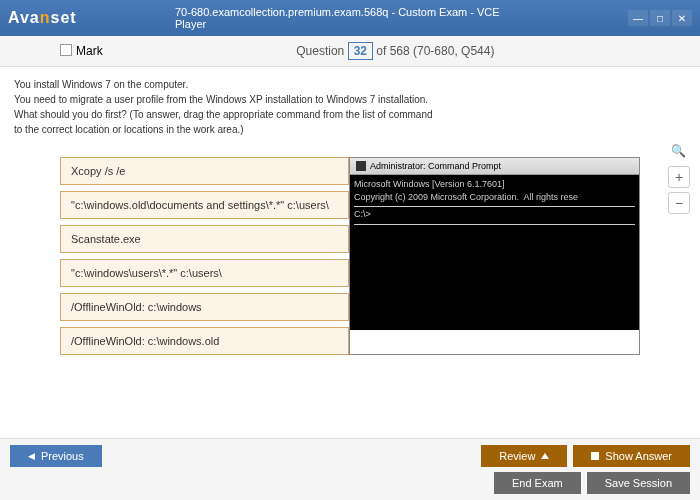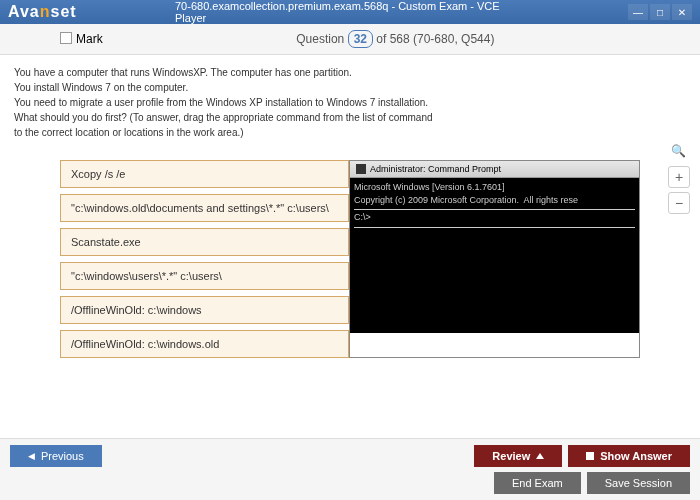--- a/index.html
+++ b/index.html
@@ -1,29 +1,29 @@
 <!DOCTYPE html>
 <html><head>
 <meta charset="utf-8">
 <style>
 * { box-sizing: border-box; margin: 0; padding: 0; font-family: Arial, sans-serif; }
 body { background: #fff; width: 700px; height: 500px; overflow: hidden; position: relative; }
 
-.titlebar { background: linear-gradient(to bottom, #4a7bb8, #3a6aa8); height: 24px; display: flex; align-items: center; justify-content: space-between; padding: 0 8px; }
+.titlebar { background: linear-gradient(to bottom, #4a7bb8, #3a6aa8); height: 36px; display: flex; align-items: center; justify-content: space-between; padding: 0 8px; }
 .logo { color: #fff; font-size: 16px; font-weight: bold; letter-spacing: 1px; }
 .logo .orange { color: #f5a623; }
 .titlebar-title { color: #fff; font-size: 11px; position: absolute; left: 50%; transform: translateX(-50%); }
 .win-controls { display: flex; gap: 2px; }
 .win-btn { width: 20px; height: 16px; background: rgba(255,255,255,0.1); color: #fff; font-size: 10px; display: flex; align-items: center; justify-content: center; cursor: pointer; }
 
 .question-header { background: #f5f5f5; border-bottom: 1px solid #ddd; padding: 8px 12px; display: flex; align-items: center; font-size: 12px; }
 .mark-area { display: flex; align-items: flex-start; gap: 4px; padding-left: 48px; }
 .mark-cb { width: 12px; height: 12px; border: 1px solid #999; background: #fff; }
 .q-center { flex: 1; text-align: center; color: #555; }
-.q-num-box { border: 1.5px solid #4a7bb8; border-radius: 7px; padding: 1px 5px; color: #4a7bb8; font-weight: bold; text-align: center; }
+.q-num-box { border: 1.5px solid #4a7bb8; border-radius: 0; padding: 1px 5px; color: #4a7bb8; font-weight: bold; text-align: center; }
 
 .question-body { padding: 10px 14px; font-size: 10px; color: #333; line-height: 1.5; min-height: 70px; }
 
 .zoom-controls { position: absolute; right: 10px; top: 140px; display: flex; flex-direction: column; gap: 4px; }
 .zoom-btn { width: 22px; height: 22px; border: 1px solid #ccc; background: #fff; display: flex; align-items: center; justify-content: center; font-size: 14px; color: #666; cursor: pointer; border-radius: 3px; }
 .zoom-icon { width: 22px; height: 22px; display: flex; align-items: center; justify-content: center; color: #999; font-size: 12px; }
 
 .content-area { display: flex; padding: 10px 60px 10px 60px; }
 .drag-options { flex: 1; display: flex; flex-direction: column; gap: 6px; }
 .drag-item { border: 1px solid #d4a868; background: #fdf4e8; padding: 7px 10px; font-size: 11px; color: #333; cursor: move; }
@@ -32,21 +32,21 @@
 .cmd-titlebar { background: linear-gradient(to bottom, #e8e8e8, #d0d0d0); border-bottom: 1px solid #999; padding: 3px 6px; font-size: 9px; display: flex; align-items: center; gap: 4px; }
 .cmd-icon { width: 10px; height: 10px; background: #333; }
 .cmd-body { background: #000; color: #ccc; font-family: 'Courier New', monospace; font-size: 9px; padding: 4px; height: 155px; line-height: 1.3; white-space: pre; overflow: hidden; }
 .cmd-body .hr { border-top: 1px solid #ccc; margin: 2px 0; }
 
 .bottom-bar { position: absolute; bottom: 0; left: 0; right: 0; background: #f5f5f5; border-top: 1px solid #ddd; padding: 6px 10px; }
 .btn-row { display: flex; gap: 6px; align-items: center; margin-bottom: 5px; }
 .btn-row.r2 { justify-content: flex-end; margin-bottom: 0; }
 .btn { padding: 5px 18px; font-size: 11px; color: #fff; border: none; cursor: pointer; display: inline-flex; align-items: center; gap: 6px; }
 .btn.blue { background: #4a7bb8; }
-.btn.orange { background: #7f1d1d; font-weight: bold; }
+.btn.orange { background: #a16207; }
 .btn.gray { background: #6a6a6a; }
 .btn .arrow { font-size: 9px; }
 .spacer { flex: 1; }
 .btn .sq { width: 8px; height: 8px; background: #fff; display: inline-block; }
 .tri-up { width: 0; height: 0; border-left: 4px solid transparent; border-right: 4px solid transparent; border-bottom: 6px solid #fff; }
 </style>
 </head>
 <body>
 
 <div class="titlebar">
@@ -66,21 +66,20 @@
     <div class="mark-cb"></div>
     <span>Mark</span>
   </div>
   <div class="q-center">
     <span>Question</span>
     <span class="q-num-box">32</span><span> of 568 (70-680, Q544)</span>
   </div>
 </div>
 
 <div class="question-body">
-  <div>You have a computer that runs WindowsXP. The computer has one partition.</div>
   <div>You install Windows 7 on the computer.</div>
   <div>You need to migrate a user profile from the Windows XP installation to Windows 7 installation.</div>
   <div>What should you do first? (To answer, drag the appropriate command from the list of command</div>
   <div>to the correct location or locations in the work area.)</div>
 </div>
 
 <div class="zoom-controls">
   <div class="zoom-icon">🔍</div>
   <div class="zoom-btn">+</div>
   <div class="zoom-btn">−</div>

